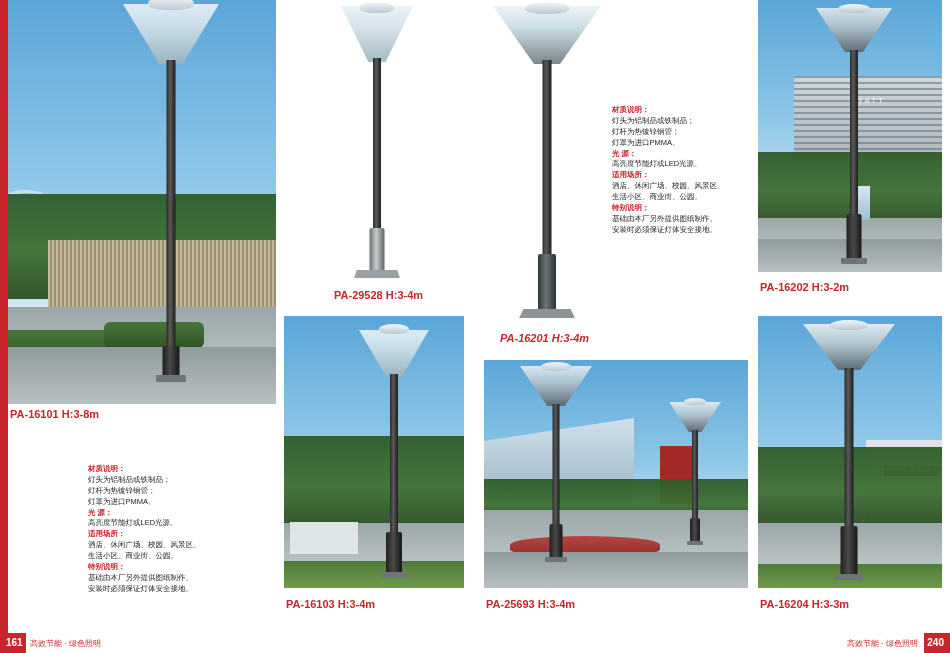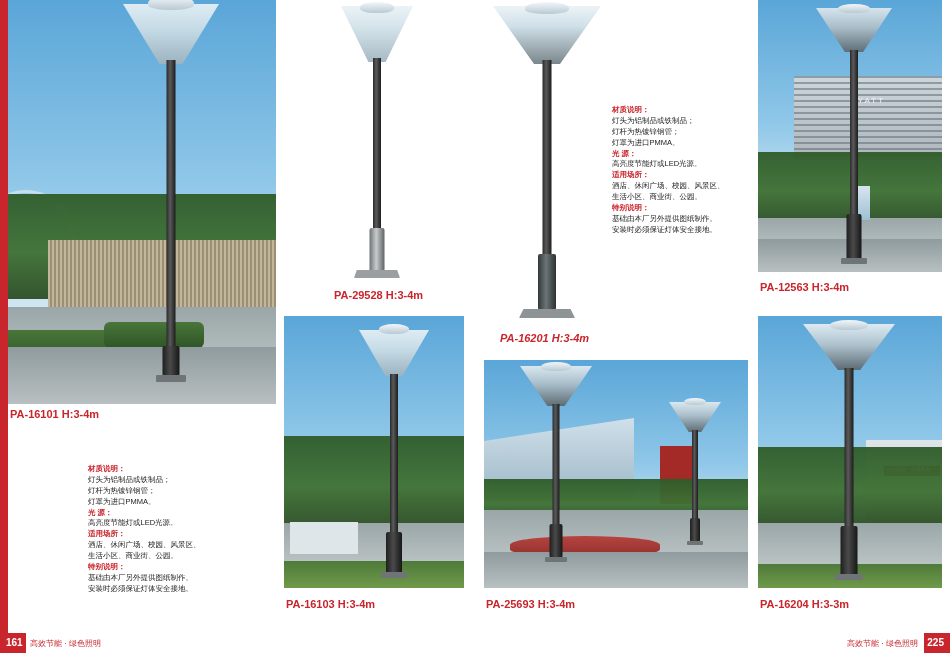--- a/index.html
+++ b/index.html
@@ -96,21 +96,21 @@
     <div class="lamp" style="left:108px;bottom:18px;width:110px;height:392px;">
       <div class="head" style="top:10px;width:96px;height:60px;">
         <div class="cone"></div>
       </div>
       <div class="cap" style="top:2px;width:46px;height:14px;"></div>
       <div class="pole" style="top:66px;width:9px;height:300px;"></div>
       <div class="base" style="bottom:10px;width:17px;height:30px;"></div>
       <div class="plate" style="bottom:4px;width:30px;height:7px;"></div>
     </div>
   </div>
-  <div class="caption" style="left:10px;top:408px;">PA-16101 H:3-4m</div>
+  <div class="caption" style="left:10px;top:408px;">PA-16101 H:3-8m</div>
 
   <div class="spec" style="left:88px;top:464px;">
     <div class="t">材质说明：</div>
     <div>灯头为铝制品或铁制品；</div>
     <div>灯杆为热镀锌钢管；</div>
     <div>灯罩为进口PMMA。</div>
     <div class="t">光    源：</div>
     <div>高亮度节能灯或LED光源。</div>
     <div class="t">适用场所：</div>
     <div>酒店、休闲广场、校园、风景区、</div>
@@ -179,21 +179,21 @@
     <div class="lamp" style="left:50px;bottom:6px;width:92px;height:262px;">
       <div class="head" style="top:4px;width:76px;height:44px;">
         <div class="cone" style="background:linear-gradient(180deg,#dfeaf0 0%,#aebec6 45%,#5d676c 100%);"></div>
       </div>
       <div class="cap" style="top:0px;width:32px;height:9px;"></div>
       <div class="pole" style="top:46px;width:8px;height:166px;"></div>
       <div class="base" style="bottom:6px;width:15px;height:46px;"></div>
       <div class="plate" style="bottom:2px;width:26px;height:6px;"></div>
     </div>
   </div>
-  <div class="caption" style="left:760px;top:281px;">PA-12563 H:3-4m</div>
+  <div class="caption" style="left:760px;top:281px;">PA-16202 H:3-2m</div>
 
   <div class="photo" style="left:284px;top:316px;width:180px;height:272px;">
     <div class="sky"></div>
     <div class="bldg" style="left:104px;top:180px;width:76px;height:40px;background:#cfd6da;"></div>
     <div class="trees" style="bottom:22%;height:34%;"></div>
     <div class="ground" style="height:24%;"></div>
     <div class="glass" style="position:absolute;left:6px;top:206px;width:68px;height:32px;background:#dfe6ea;"></div>
     <div class="grass" style="height:10%;"></div>
 
     <div class="lamp" style="left:62px;bottom:8px;width:96px;height:262px;">
@@ -262,17 +262,17 @@
   </div>
   <div class="caption" style="left:760px;top:598px;">PA-16204 H:3-3m</div>
 
   <div class="footer-left">
     <div class="bar"></div>
     <div class="num">161</div>
     <div class="txt">高效节能 · 绿色照明</div>
   </div>
   <div class="footer-right">
     <div class="bar"></div>
-    <div class="num">225</div>
+    <div class="num">240</div>
     <div class="txt">高效节能 · 绿色照明</div>
   </div>
 
 </div>
 
 </body></html>

